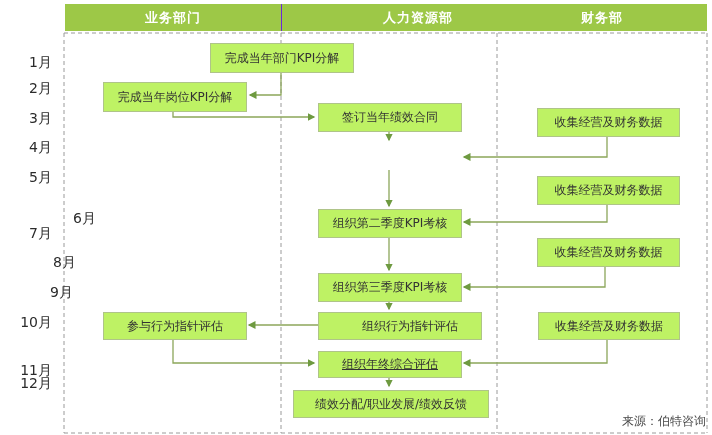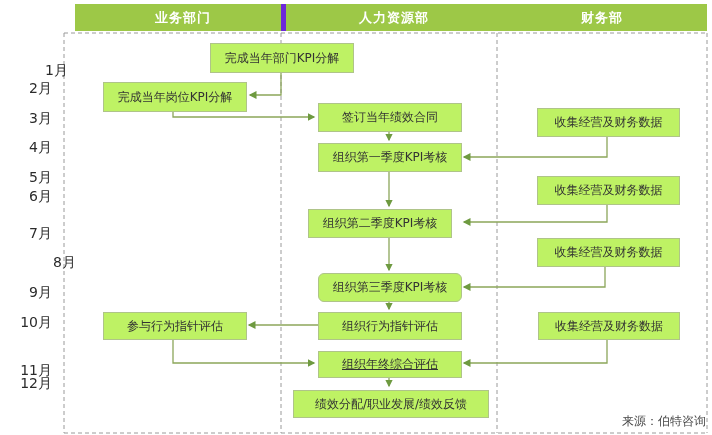--- a/index.html
+++ b/index.html
@@ -7,21 +7,21 @@
     position:relative;width:712px;height:435px;background:#fff;overflow:hidden;
     font-family:"DejaVu Sans","Liberation Sans",sans-serif;
   }
   svg.overlay{position:absolute;left:0;top:0;z-index:1;}
   .lane-header{
     position:absolute;top:4px;height:27px;z-index:2;
     display:flex;align-items:center;justify-content:center;
     background:#9DC847;color:#fff;font-size:13px;font-weight:bold;
     letter-spacing:1px;
   }
-  .lane-header.mid{border-left:5px solid #6d28d9;border-right:1px solid #8fbb3a;}
+  .lane-header.mid{border-left:1px solid #6d28d9;border-right:1px solid #8fbb3a;padding-left:28px;}
   .month{
     position:absolute;left:0;width:52px;height:20px;z-index:2;
     text-align:right;font-size:14px;color:#2b2b2b;line-height:20px;
   }
   .node{
     position:absolute;z-index:3;background:#bef264;border:1px solid #AFC489;
     display:flex;align-items:center;justify-content:center;
     font-size:12px;color:#333;text-align:center;white-space:nowrap;
   }
   .source-note{
@@ -59,53 +59,52 @@
       <polyline points="389,236 389,270"></polyline>
       <polyline points="605,265 605,287 464,287"></polyline>
       <polyline points="389,300 389,309"></polyline>
       <polyline points="318,325 249,325"></polyline>
       <polyline points="173,338 173,363 314,363"></polyline>
       <polyline points="607,338 607,363 464,363"></polyline>
       <polyline points="389,376 389,386"></polyline>
     </g>
   </svg>
 
-  <div class="lane-header" style="left:75px;width:216px;">
+  <div class="lane-header" style="left:65px;width:216px;">
     <span>业务部门</span>
   </div>
   <div class="lane-header mid" style="left:281px;width:216px;">
     <span>人力资源部</span>
   </div>
   <div class="lane-header" style="left:497px;width:210px;">
     <span>财务部</span>
   </div>
 
-  <div class="month" style="top:60px;padding-left:16px;">1月</div>
+  <div class="month" style="top:52px;">1月</div>
   <div class="month" style="top:78px;">2月</div>
   <div class="month" style="top:108px;">3月</div>
   <div class="month" style="top:137px;">4月</div>
   <div class="month" style="top:167px;">5月</div>
-  <div class="month" style="top:186px;">6月</div>
+  <div class="month" style="top:208px;padding-left:44px;">6月</div>
   <div class="month" style="top:223px;">7月</div>
   <div class="month" style="top:252px;padding-left:24px;">8月</div>
-  <div class="month" style="top:282px;">9月</div>
+  <div class="month" style="top:282px;margin-left:21px;">9月</div>
   <div class="month" style="top:312px;">10月</div>
   <div class="month" style="top:360px;">11月</div>
   <div class="month" style="top:373px;">12月</div>
 
   <div class="node" style="left:210px;top:43px;width:142px;height:28px;">完成当年部门KPI分解</div>
   <div class="node" style="left:103px;top:82px;width:142px;height:28px;">完成当年岗位KPI分解</div>
   <div class="node" style="left:318px;top:103px;width:142px;height:27px;">签订当年绩效合同</div>
-  <div class="node" style="left:318px;top:143px;width:142px;height:27px;">组织第一季度KPI考核</div>
   <div class="node" style="left:537px;top:108px;width:141px;height:27px;">收集经营及财务数据</div>
   <div class="node" style="left:537px;top:176px;width:141px;height:27px;">收集经营及财务数据</div>
-  <div class="node" style="left:308px;top:209px;width:142px;height:27px;">组织第二季度KPI考核</div>
+  <div class="node" style="left:318px;top:209px;width:142px;height:27px;">组织第二季度KPI考核</div>
   <div class="node" style="left:537px;top:238px;width:141px;height:27px;">收集经营及财务数据</div>
-  <div class="node" style="left:318px;top:273px;width:142px;height:27px;border-radius:6px;">组织第三季度KPI考核</div>
-  <div class="node" style="left:318px;top:312px;width:142px;height:26px;">组织行为指针评估</div>
+  <div class="node" style="left:318px;top:273px;width:142px;height:27px;">组织第三季度KPI考核</div>
+  <div class="node" style="left:318px;top:312px;width:142px;height:26px;padding-left:20px;">组织行为指针评估</div>
   <div class="node" style="left:103px;top:312px;width:142px;height:26px;">参与行为指针评估</div>
   <div class="node" style="left:538px;top:312px;width:140px;height:26px;">收集经营及财务数据</div>
   <div class="node" style="left:318px;top:351px;width:142px;height:25px;text-decoration:underline;">组织年终综合评估</div>
   <div class="node" style="left:293px;top:390px;width:194px;height:26px;">绩效分配/职业发展/绩效反馈</div>
 
   <div class="source-note" style="right:6px;top:413px;">来源：伯特咨询</div>
 
 </div>
 
 </body></html>

